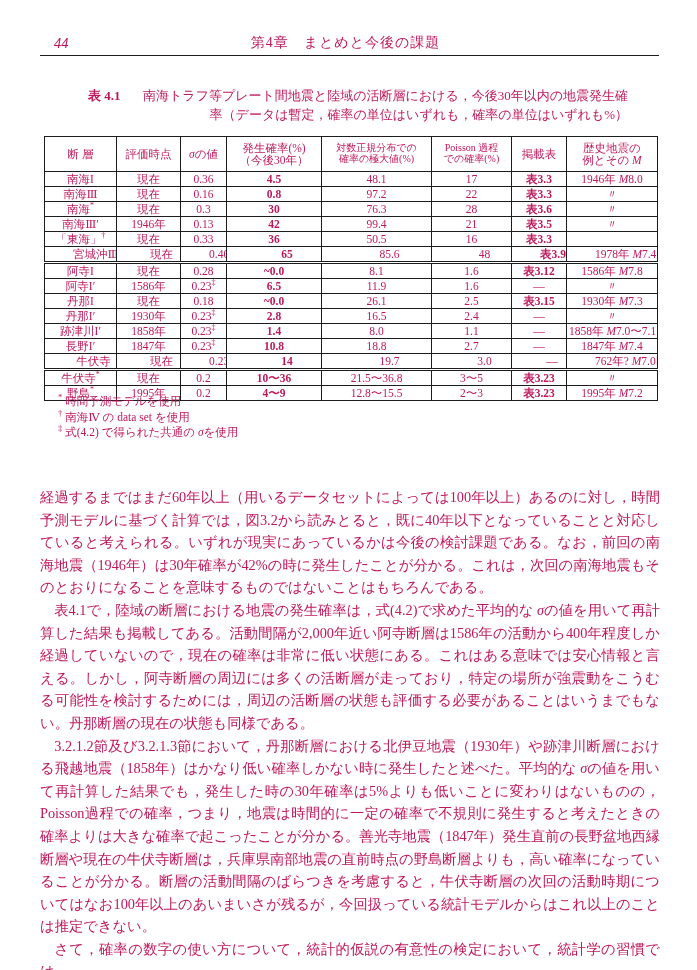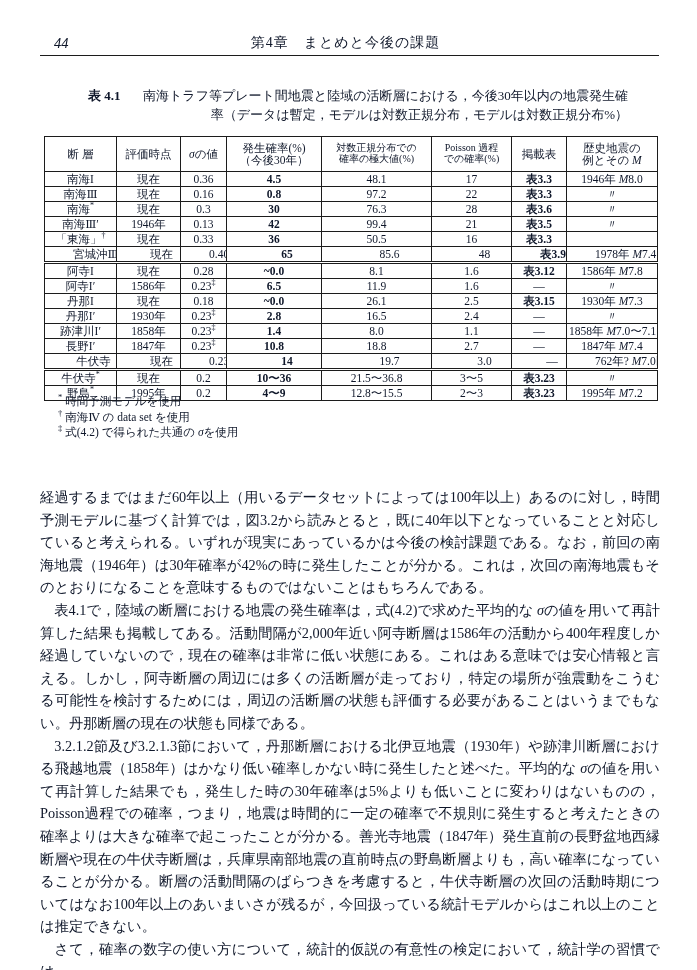--- a/index.html
+++ b/index.html
@@ -1,21 +1,21 @@
 <!DOCTYPE html>
 <html><head>
 <meta charset="utf-8">
 <style>
   html,body { margin:0; padding:0; background:#9a9a9a; }
   .page {
     position:relative;
     width:697px; height:970px;
     margin:0 auto;
     background:#ffffff;
-    color:#0f172a;
+    color:#be185d;
     font-family:"Liberation Serif","DejaVu Serif",serif;
     overflow:hidden;
   }
 
   
   .page-header {
     position:absolute; top:28px; left:40px; right:38px; height:27px;
     border-bottom:1.6px solid #1c1c1c;
   }
   .page-num {
@@ -71,21 +71,21 @@
 
 <div class="page">
 
   <div class="page-header">
     <span class="page-num">44</span>
     <span class="chapter-title">第4章　まとめと今後の課題</span>
   </div>
 
   <div class="caption">
     <span class="caption-label">表 4.1</span>
-    <span class="caption-body">南海トラフ等プレート間地震と陸域の活断層における，今後30年以内の地震発生確率（データは暫定，モデルは対数正規分布，モデルは対数正規分布%）</span>
+    <span class="caption-body">南海トラフ等プレート間地震と陸域の活断層における，今後30年以内の地震発生確率（データは暫定，確率の単位はいずれも，確率の単位はいずれも%）</span>
   </div>
 
   <div class="table-wrap">
     <table class="data" id="main-table">
       <colgroup>
         <col style="width:72px">
           <col style="width:64px">
           <col style="width:46px">
           <col style="width:95px">
         <col style="width:110px">

